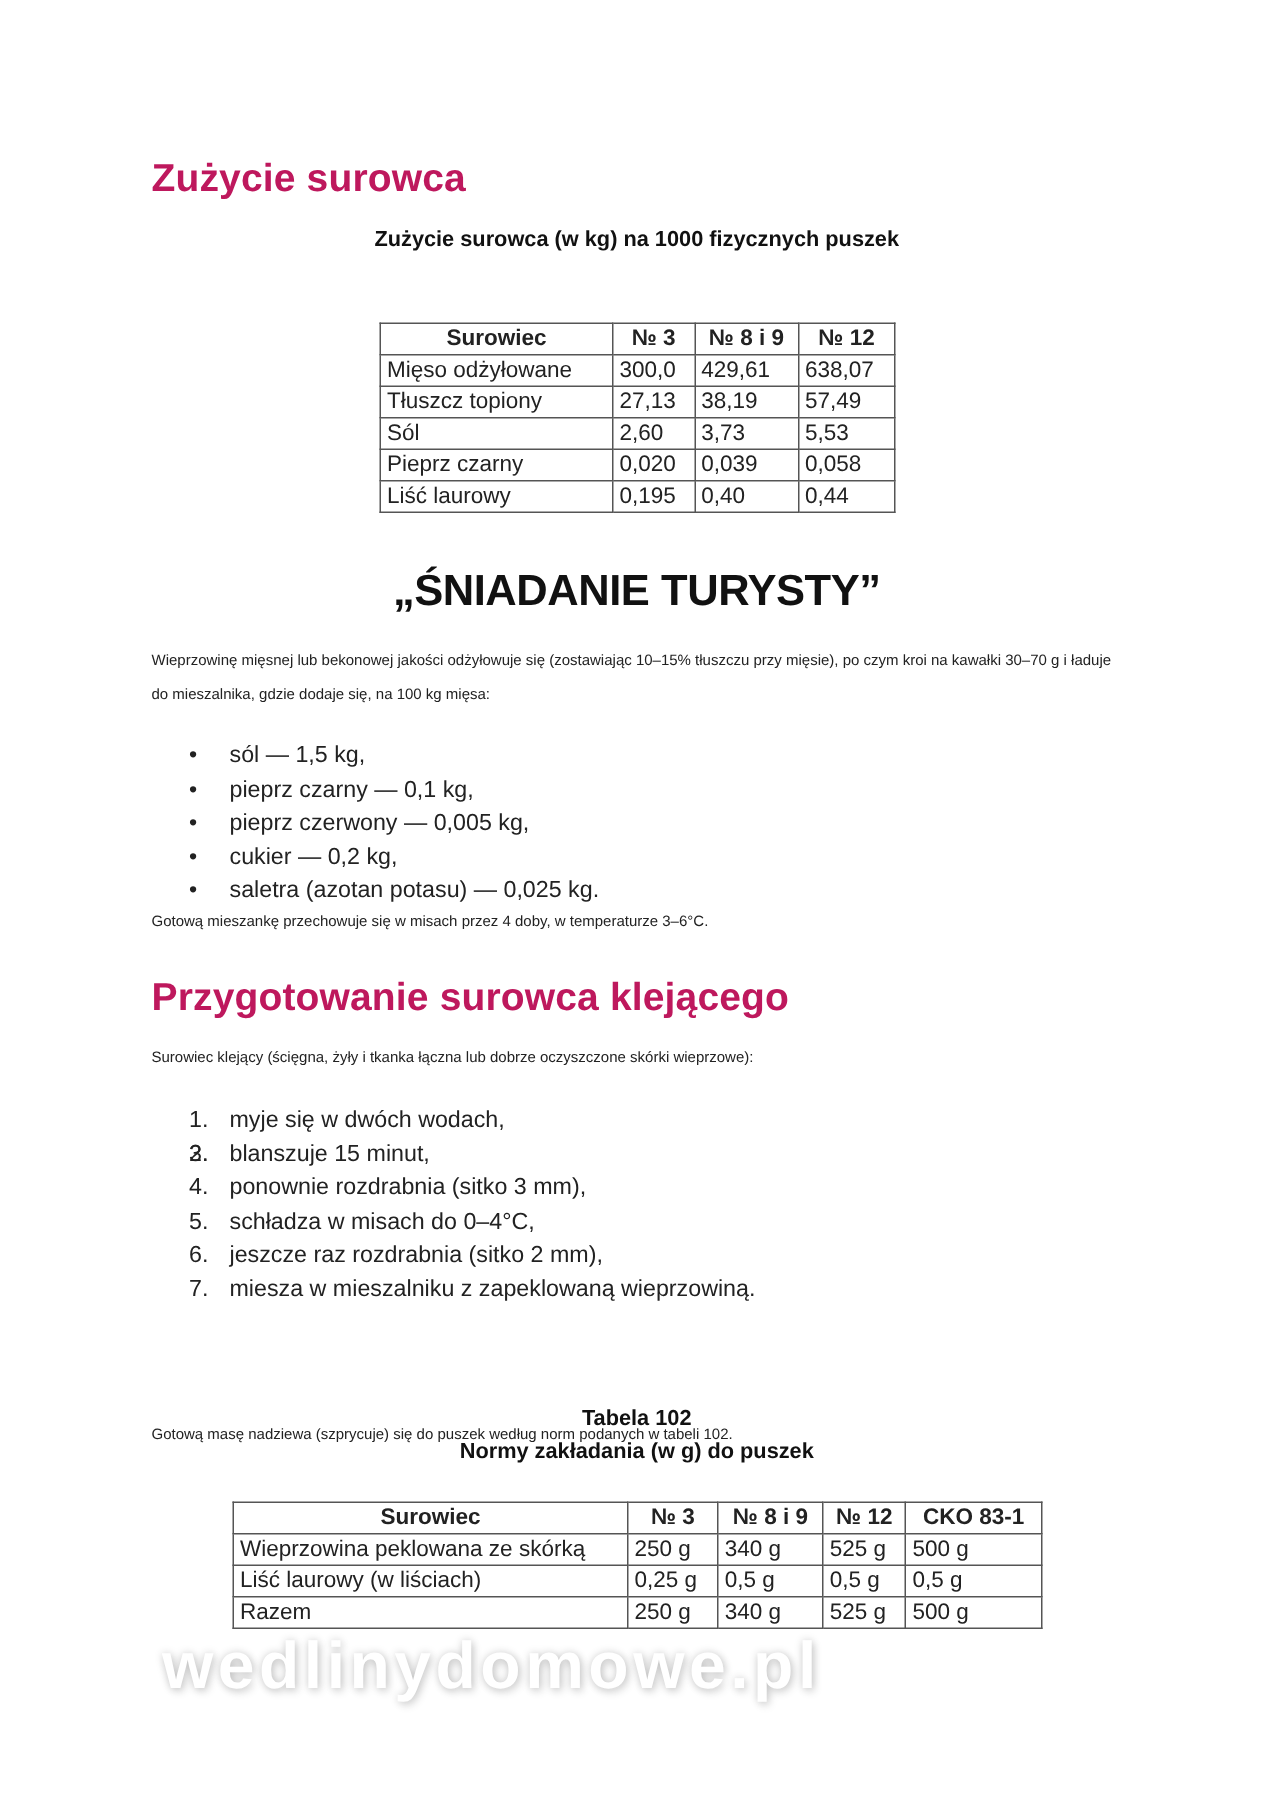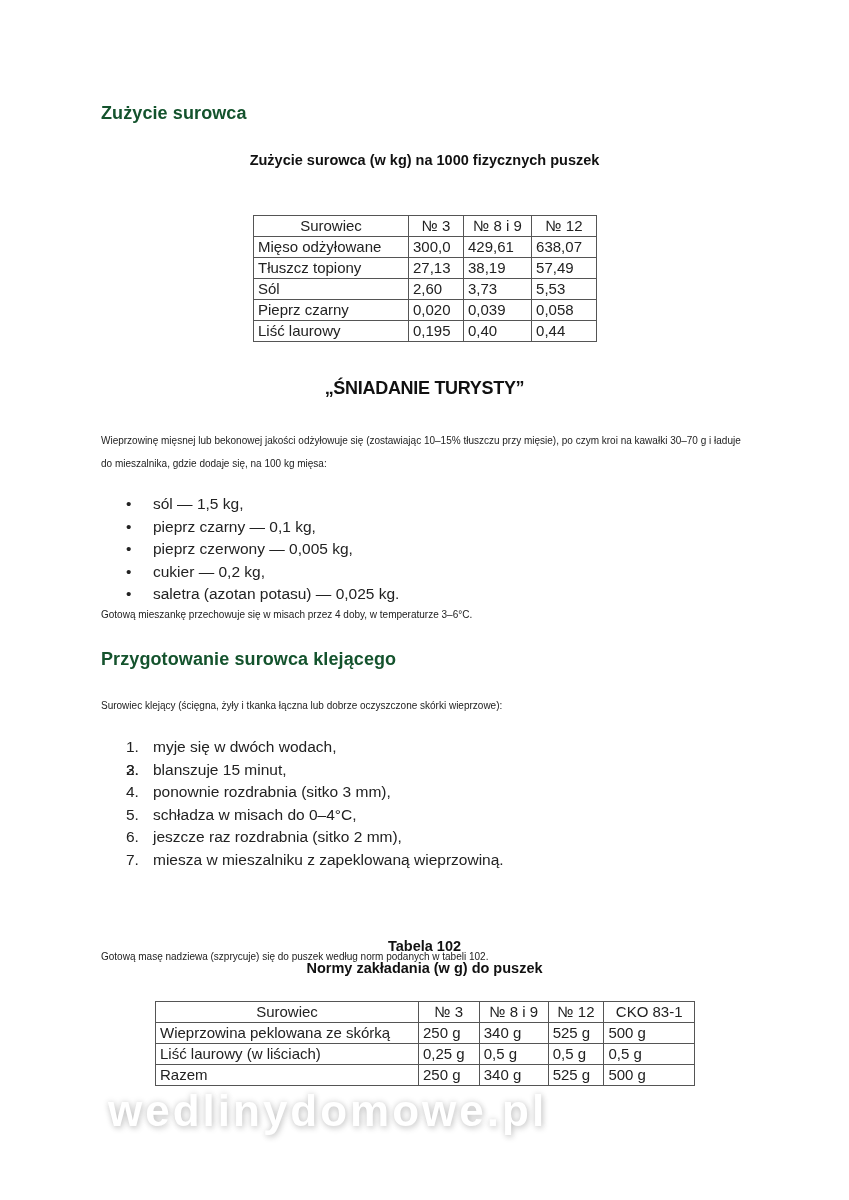--- a/index.html
+++ b/index.html
@@ -2,40 +2,40 @@
 <html><head>
 <meta charset="utf-8">
 <style>
   html, body { margin: 0; padding: 0; }
   body {
     width: 849px; height: 1200px; background: #ffffff; position: relative;
     font-family: "Liberation Sans", sans-serif; color: #111; overflow: hidden;
   }
   h2.section {
     position: absolute; left: 101px; margin: 0;
-    font-size: 18px; font-weight: bold; letter-spacing: 0.1px; color: #14532d;
+    font-size: 26px; font-weight: bold; letter-spacing: 0.1px; color: #be185d;
   }
   .caption {
     position: absolute; left: 0; width: 849px; text-align: center;
     font-size: 14.5px; font-weight: bold; line-height: 22px; color: #111;
   }
   table.data {
     position: absolute; border-collapse: collapse; font-size: 15px; color: #222;
   }
   table.data th, table.data td {
     border: 1px solid #555; padding: 0 4px; height: 20px; line-height: 20px;
     white-space: nowrap;
   }
-  table.data th { font-weight: normal; text-align: center; }
+  table.data th { font-weight: bold; text-align: center; }
   table.t101 td { text-align: left; }
   table.t102 td { text-align: left; }
   table.t102 td:first-child { text-align: left; }
   h1.title {
     position: absolute; left: 0; width: 849px; text-align: center; margin: 0;
-    font-size: 18px; font-weight: bold; top: 378px; letter-spacing: -0.3px;
+    font-size: 29px; font-weight: bold; top: 378px; letter-spacing: -0.3px;
   }
   p.text {
     position: absolute; left: 101px; width: 640px; margin: 0;
     font-size: 10px; line-height: 22.5px; color: #222;
   }
   ul.bul, ol.num {
     position: absolute; left: 101px; margin: 0; padding: 0; list-style: none;
     font-size: 15.5px; line-height: 22.5px; color: #222;
   }
   ul.bul li, ol.num li { position: relative; padding-left: 52px; }

